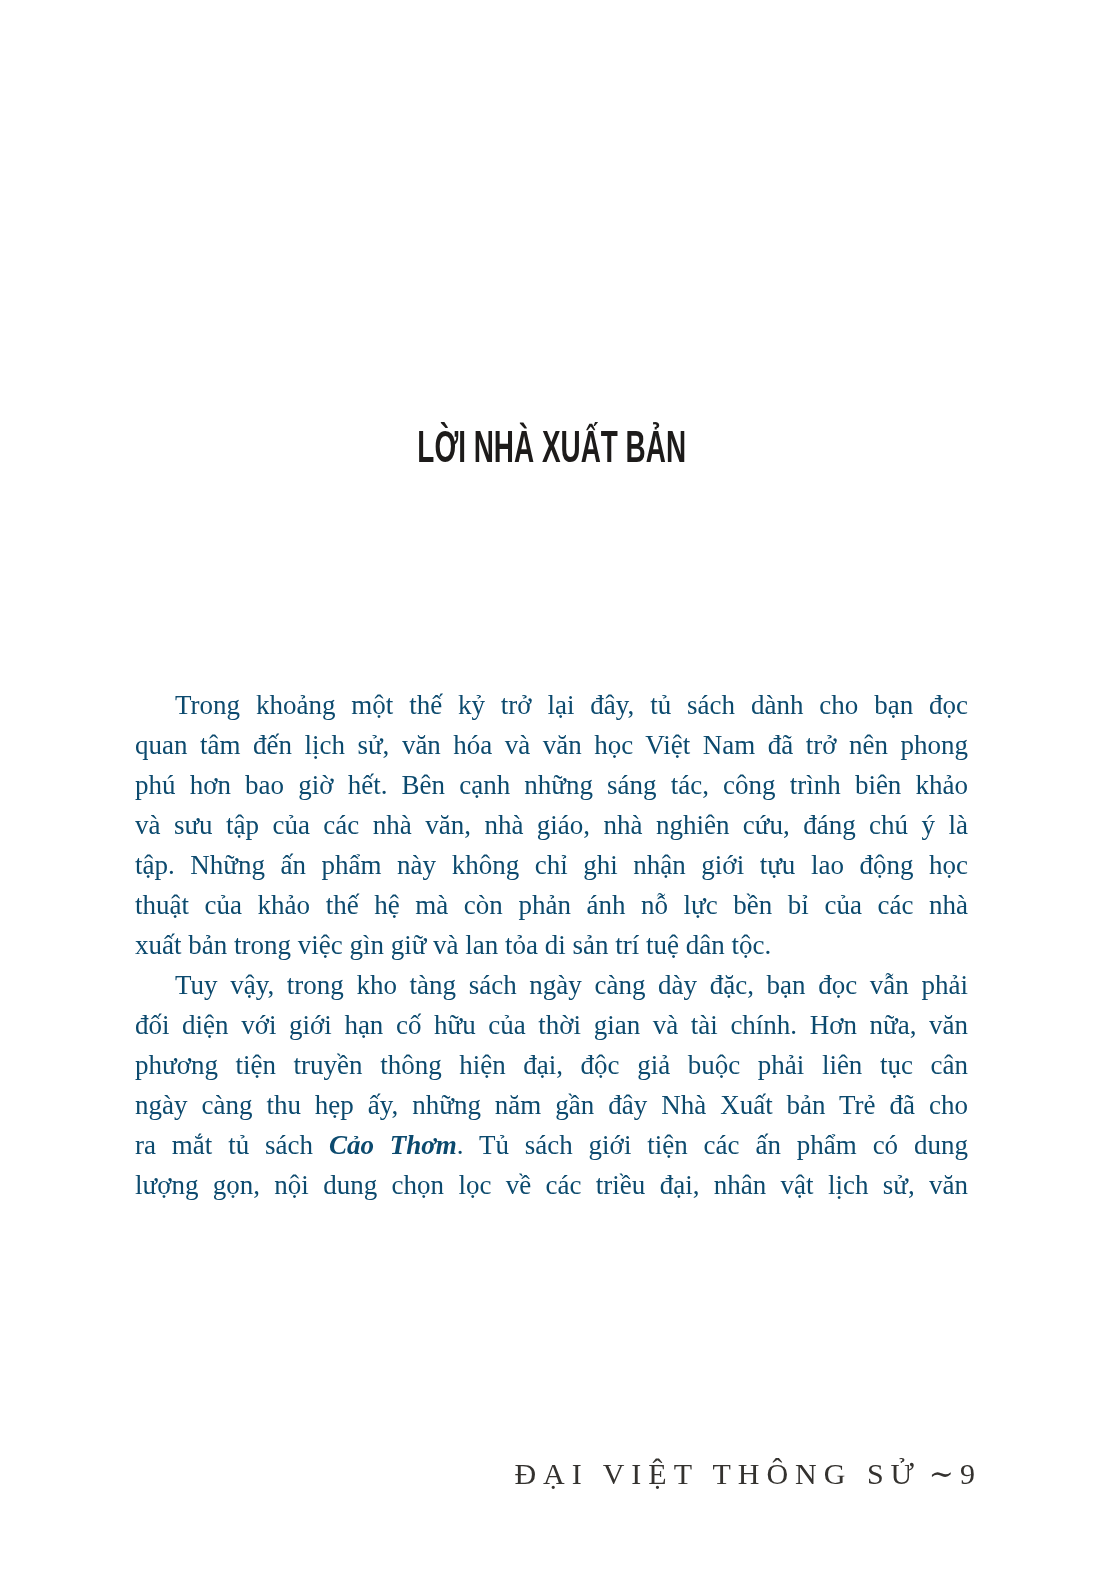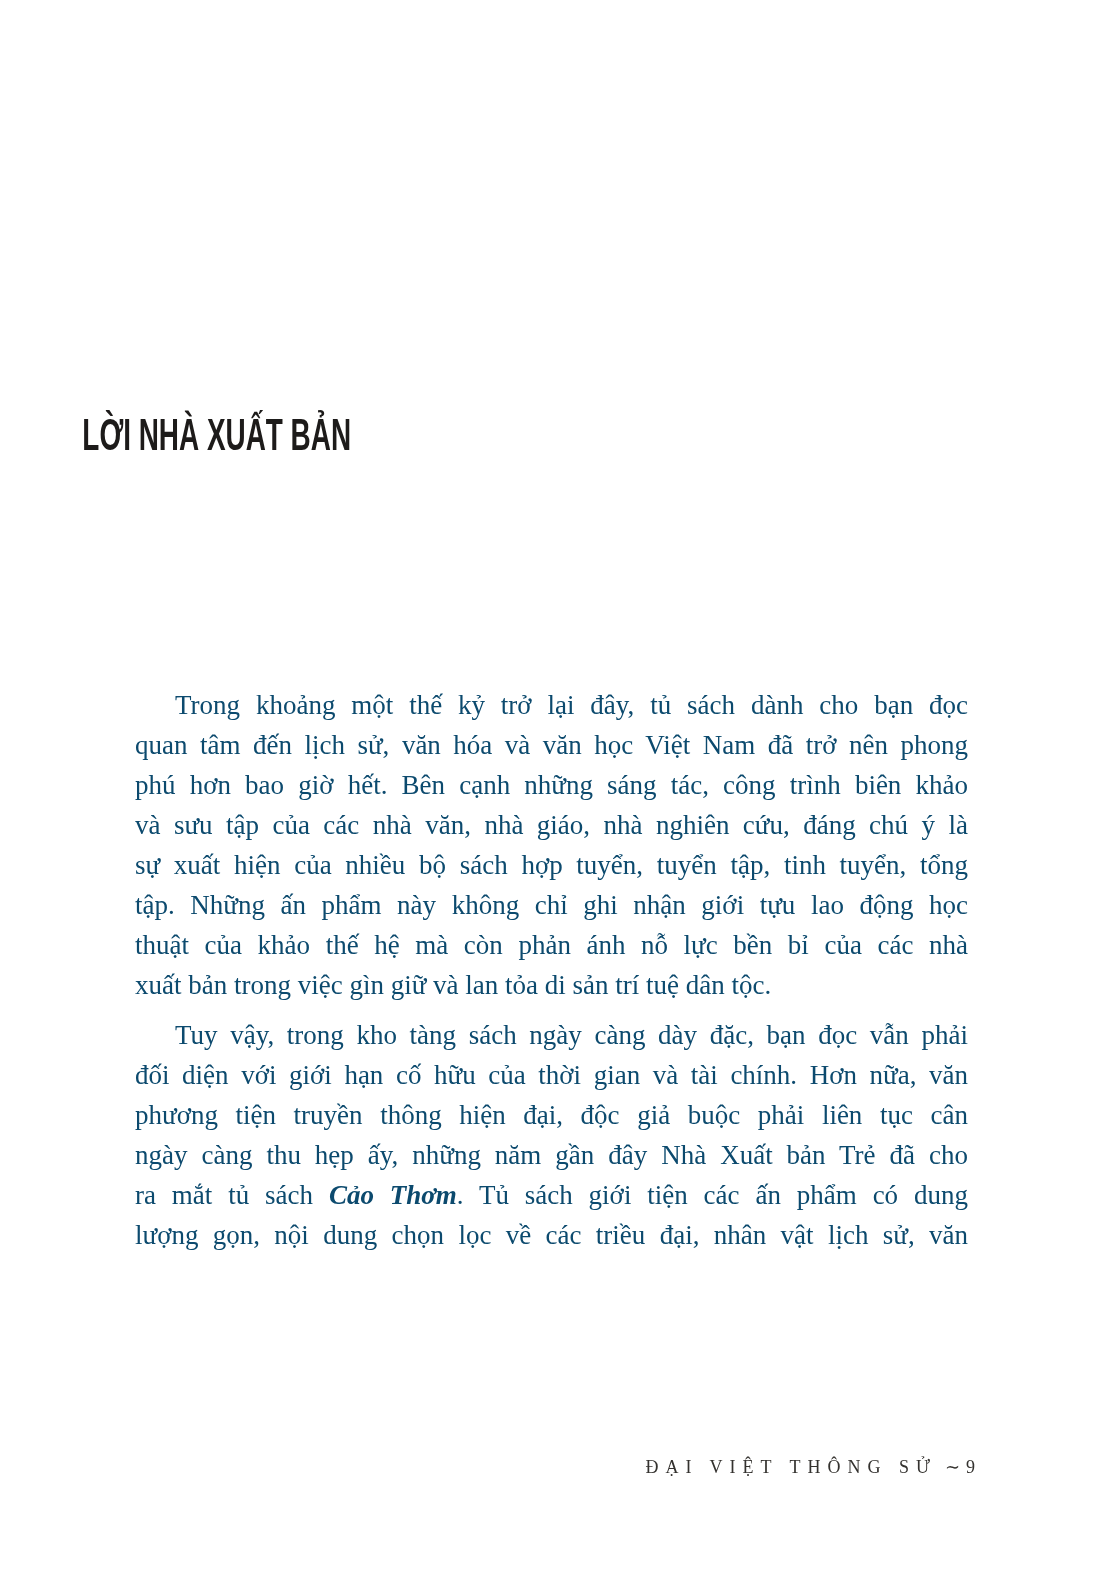--- a/index.html
+++ b/index.html
@@ -8,22 +8,22 @@
     width:1103px;height:1575px;
     margin:0 auto;
     background:#ffffff;
     overflow:hidden;
     font-family:"Liberation Serif", serif;
   }
   
   .chapter-title{
     position:absolute;
     top:408px;left:0;right:0;
-    margin:0;
-    text-align:left;
+    margin:12px;
+    text-align:center;
     font-family:"Liberation Sans", sans-serif;
     font-weight:700;
     font-size:45px;
     line-height:1.2;
     color:#1d1b1a;
     letter-spacing:0px;
   }
   .chapter-title .condense{
     display:inline-block;
     transform:scaleX(0.62);
@@ -32,36 +32,36 @@
   }
   
   .body-text{
     position:absolute;
     top:685px;left:135px;
     width:833px;
     font-size:27px;
     line-height:40px;
     color:#0c4a6e;
   }
-  .para + .para{margin-top:10px;}
+  .para + .para{}
   .line{
     text-align:justify;
     text-align-last:justify;
     white-space:normal;
   }
   .line.last{text-align-last:left;}
   .para .line.first{text-indent:40px;}
   .bold{font-weight:700;font-style:italic;}
   
   .page-footer{
     position:absolute;
     top:1456px;
     right:128px;
     font-family:"Liberation Serif", serif;
-    font-size:18px;
+    font-size:30px;
     color:#34322f;
     letter-spacing:7px;
     white-space:nowrap;
   }
   .page-footer .sep{
     font-family:"DejaVu Serif", serif;
     margin:0 6px 0 8px;
     letter-spacing:0;
   }
   .page-footer .pagenum{letter-spacing:0;}
@@ -72,21 +72,20 @@
 <div class="page">
 
   <h1 class="chapter-title"><span class="condense">LỜI NHÀ XUẤT BẢN</span></h1>
 
   <main class="body-text">
       <div class="para">
         <div class="line first">Trong khoảng một thế kỷ trở lại đây, tủ sách dành cho bạn đọc</div>
         <div class="line">quan tâm đến lịch sử, văn hóa và văn học Việt Nam đã trở nên phong</div>
         <div class="line">phú hơn bao giờ hết. Bên cạnh những sáng tác, công trình biên khảo</div>
         <div class="line">và sưu tập của các nhà văn, nhà giáo, nhà nghiên cứu, đáng chú ý là</div>
-        <div class="line">sự xuất hiện của nhiều bộ sách hợp tuyển, tuyển tập, tinh tuyển, tổng</div>
         <div class="line">tập. Những ấn phẩm này không chỉ ghi nhận giới tựu lao động học</div>
         <div class="line">thuật của khảo thế hệ mà còn phản ánh nỗ lực bền bỉ của các nhà</div>
         <div class="line last">xuất bản trong việc gìn giữ và lan tỏa di sản trí tuệ dân tộc.</div>
       </div>
       <div class="para">
         <div class="line first">Tuy vậy, trong kho tàng sách ngày càng dày đặc, bạn đọc vẫn phải</div>
         <div class="line">đối diện với giới hạn cố hữu của thời gian và tài chính. Hơn nữa, văn</div>
         <div class="line">phương tiện truyền thông hiện đại, độc giả buộc phải liên tục cân</div>
         <div class="line">ngày càng thu hẹp ấy, những năm gần đây Nhà Xuất bản Trẻ đã cho</div>
         <div class="line"><span>ra mắt tủ sách </span><span class="bold">Cảo Thơm</span><span>. Tủ sách giới tiện các ấn phẩm có dung</span></div>

